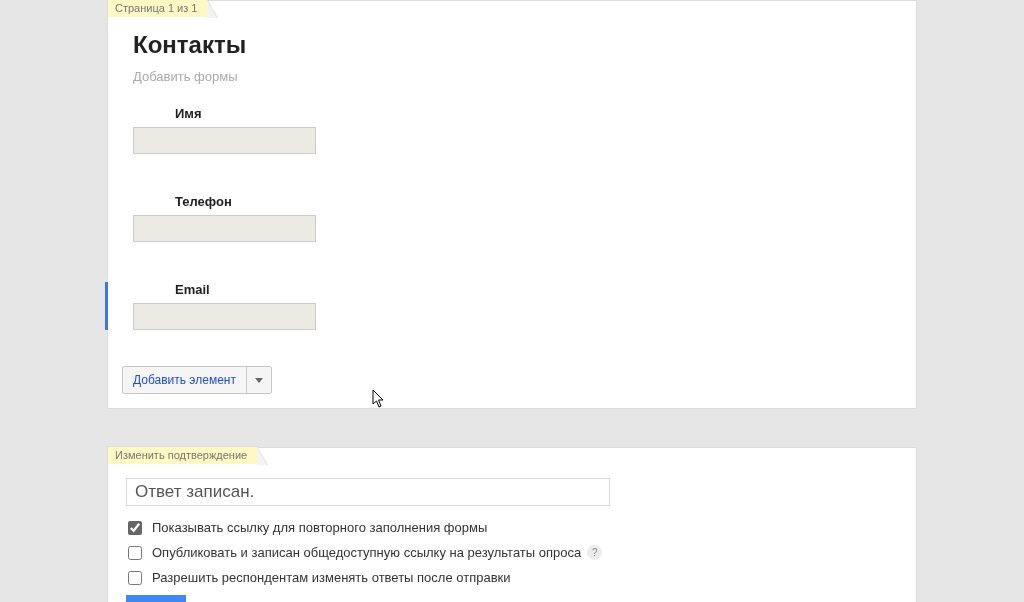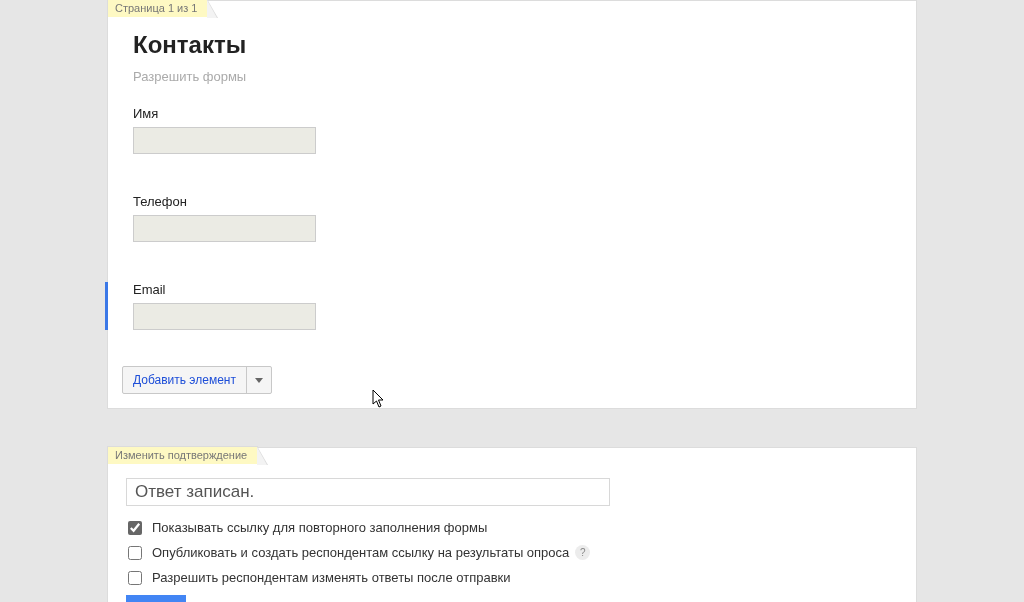--- a/index.html
+++ b/index.html
@@ -40,21 +40,21 @@
     border-top: 19px solid transparent;
     border-left: 11px solid #dcdcdc;
   }
 
   .form-area { padding: 30px 25px 12px 25px; }
   .form-title { font-size: 24px; font-weight: bold; margin: 0 0 10px 0; color:#222;}
   .form-desc { font-size: 13px; color: #aaa; margin-bottom: 22px; }
 
   .question { margin-bottom: 40px; position: relative; }
   .question.active { border-left: 3px solid #3b78e7; margin-left: -28px; padding-left: 25px; }
-  .q-label { font-size: 13px; font-weight: normal; color:#222; margin-bottom: 6px; }
+  .q-label { font-size: 13px; font-weight: bold; color:#222; margin-bottom: 6px; margin-left: 42px; }
   .q-input {
     width: 183px; height: 27px;
     background: #ebebe4;
     border: 1px solid #ccc;
     padding: 2px 4px;
     font-size: 13px;
   }
 
   .add-bar { padding: 0 0 14px 14px; }
   .add-btn {
@@ -97,21 +97,21 @@
   }
 </style>
 </head>
 <body>
 
 <div class="panel panel-top">
   <div class="tab">Страница 1 из 1</div>
 
   <div class="form-area">
     <div class="form-title">Контакты</div>
-    <div class="form-desc">Разрешить формы</div>
+    <div class="form-desc">Добавить формы</div>
 
     <div class="question">
       <div class="q-label">Имя</div>
       <input class="q-input" value="" style="">
     </div>
 
     <div class="question">
       <div class="q-label">Телефон</div>
       <input class="q-input" value="" style="">
     </div>
@@ -141,21 +141,21 @@
   <div class="confirm-area">
     <input class="conf-input" value="Ответ записан." style="">
 
     <label class="opt">
       <input type="checkbox" checked="" style="">
       <span>Показывать ссылку для повторного заполнения формы</span>
     </label>
 
     <label class="opt">
       <input type="checkbox" style="">
-      <span>Опубликовать и создать респондентам ссылку на результаты опроса</span>
+      <span>Опубликовать и записан общедоступную ссылку на результаты опроса</span>
       <span class="help-badge">?</span>
     </label>
 
     <label class="opt">
       <input type="checkbox" style="">
       <span>Разрешить респондентам изменять ответы после отправки</span>
     </label>
 
     <div class="blue-btn"></div>
   </div>

